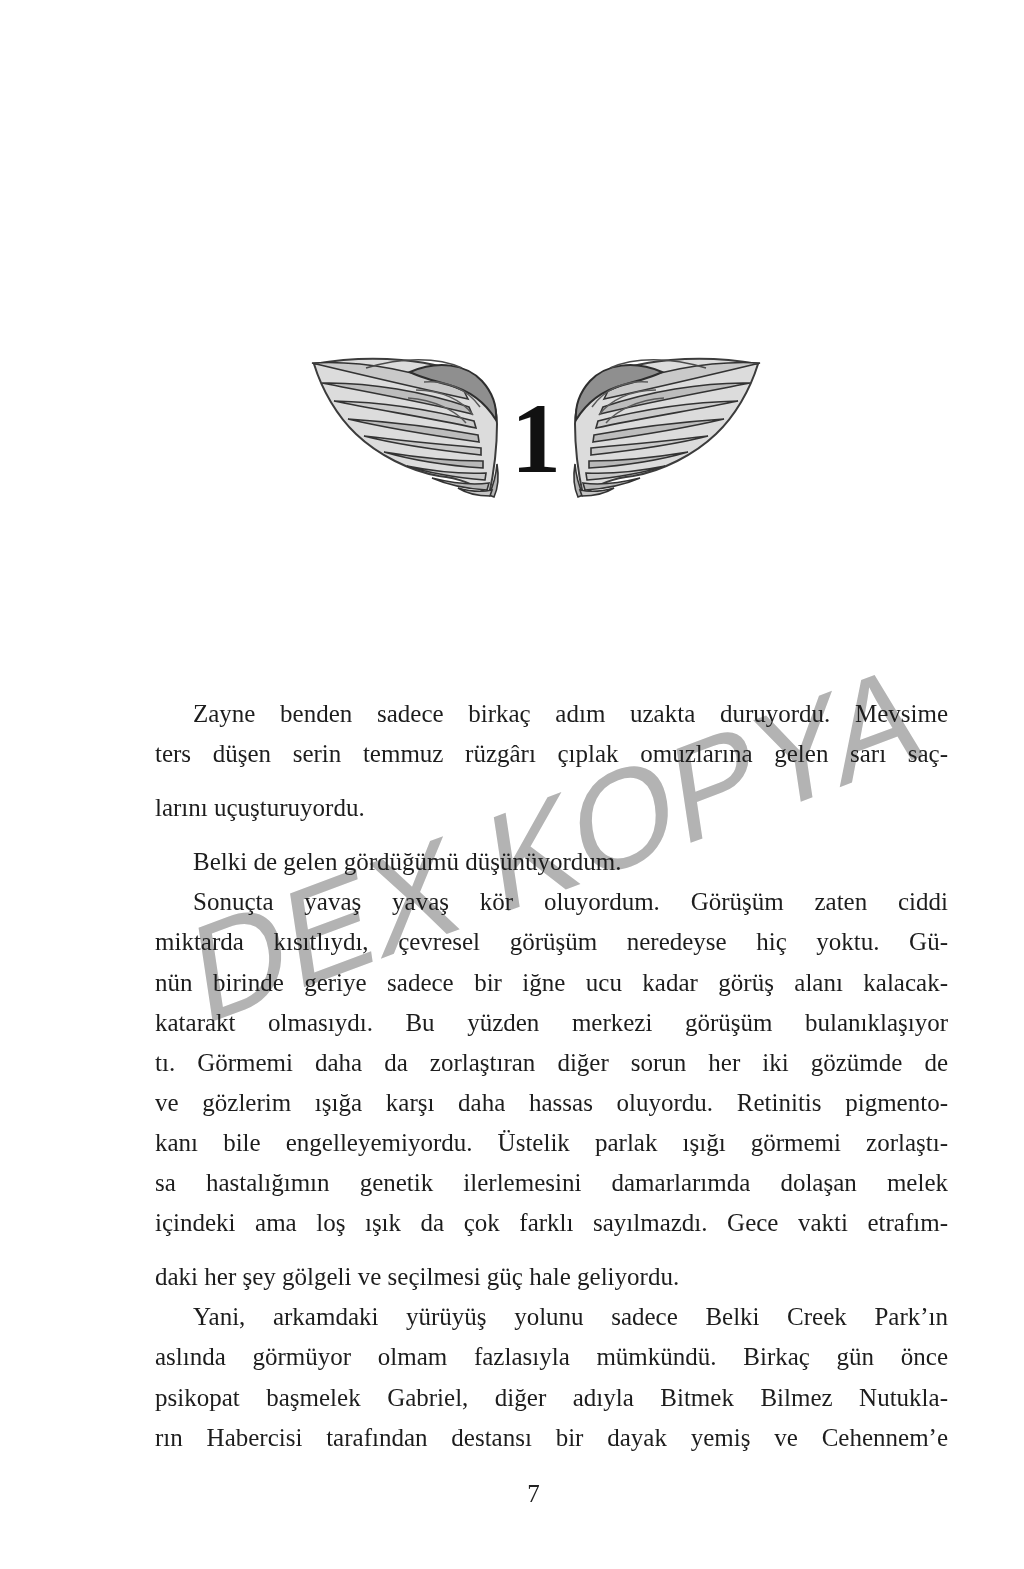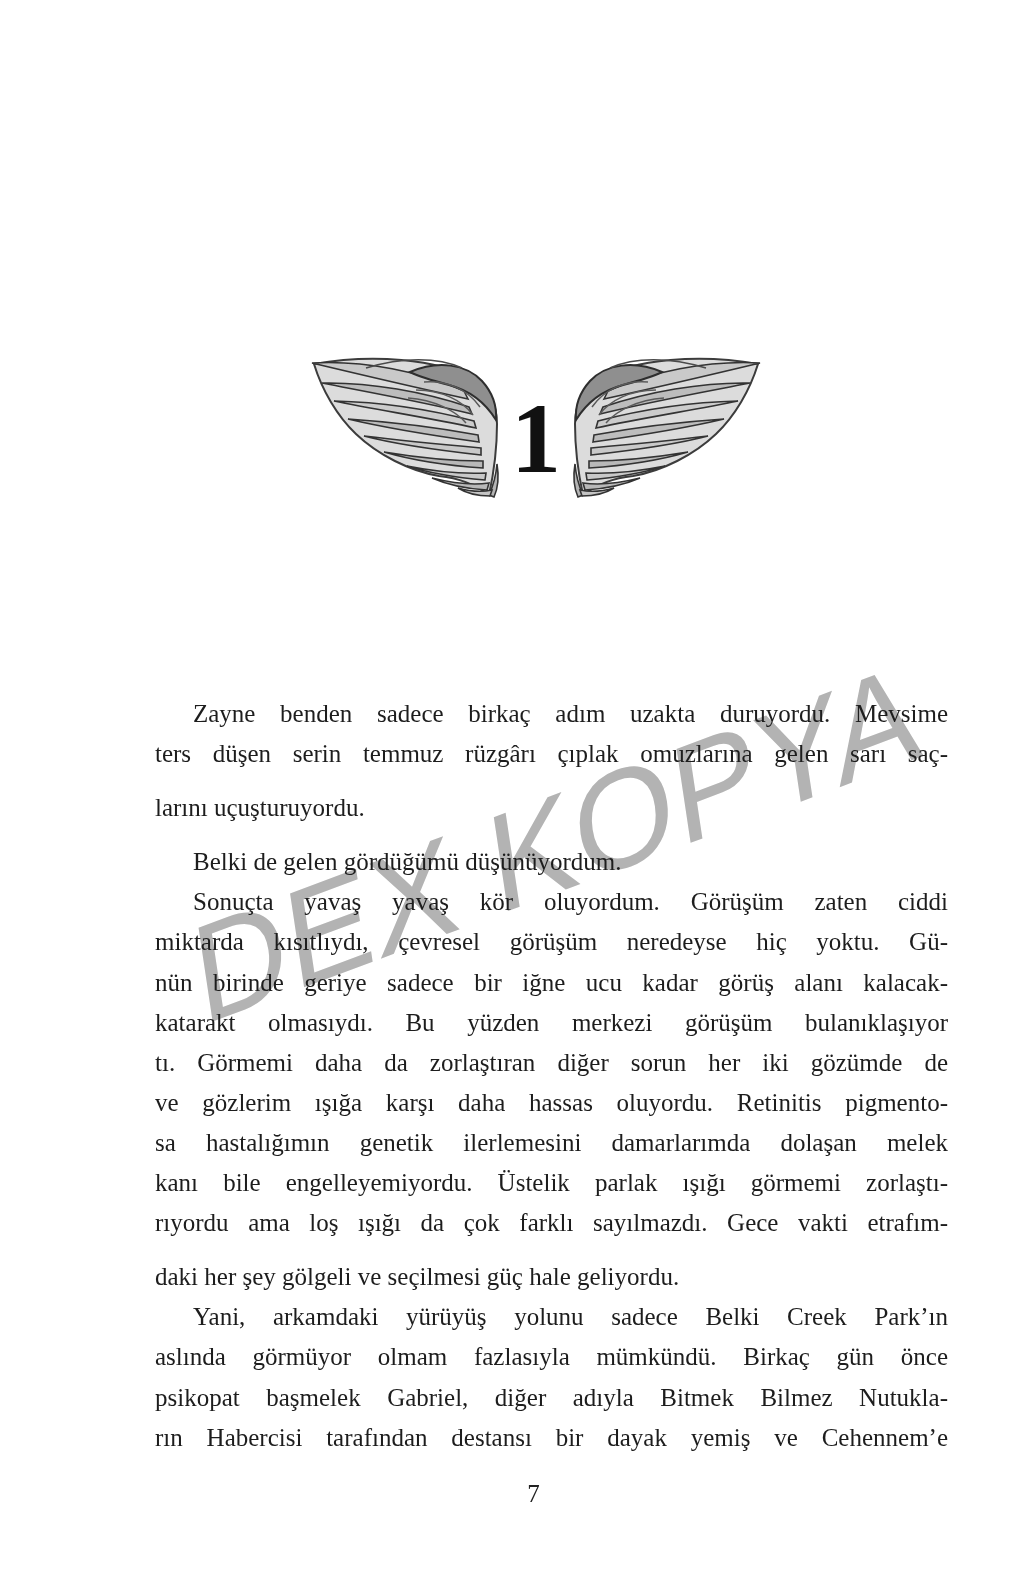--- a/index.html
+++ b/index.html
@@ -81,23 +81,23 @@
       <div>
         <div class="line indent para-end"><span>Belki de gelen gördüğümü </span><span class="em">düşünüyordum.</span></div>
       </div>
       <div>
         <div class="line indent"><span>Sonuçta yavaş yavaş kör oluyordum. Görüşüm zaten ciddi</span></div>
         <div class="line"><span>miktarda kısıtlıydı, çevresel görüşüm neredeyse hiç yoktu. Gü-</span></div>
         <div class="line"><span>nün birinde geriye sadece bir iğne ucu kadar görüş alanı kalacak-</span></div>
         <div class="line"><span>katarakt olmasıydı. Bu yüzden merkezi görüşüm bulanıklaşıyor</span></div>
         <div class="line"><span>tı. Görmemi daha da zorlaştıran diğer sorun her iki gözümde de</span></div>
         <div class="line"><span>ve gözlerim ışığa karşı daha hassas oluyordu. Retinitis pigmento-</span></div>
+        <div class="line"><span>kanı bile engelleyemiyordu. Üstelik parlak ışığı görmemi zorlaştı-</span></div>
         <div class="line"><span>sa hastalığımın genetik ilerlemesini damarlarımda dolaşan melek</span></div>
-        <div class="line"><span>kanı bile engelleyemiyordu. Üstelik parlak ışığı görmemi zorlaştı-</span></div>
-        <div class="line"><span>rıyordu ama loş ışığı da çok farklı sayılmazdı. Gece vakti etrafım-</span></div>
+        <div class="line"><span>içindeki ama loş ışık da çok farklı sayılmazdı. Gece vakti etrafım-</span></div>
         <div class="line para-end"><span>daki her şey gölgeli ve seçilmesi güç hale geliyordu.</span></div>
       </div>
       <div>
         <div class="line indent"><span>Yani, arkamdaki yürüyüş yolunu sadece Belki Creek Park’ın</span></div>
         <div class="line"><span>aslında görmüyor olmam fazlasıyla mümkündü. Birkaç gün önce</span></div>
         <div class="line"><span>psikopat başmelek Gabriel, diğer adıyla Bitmek Bilmez Nutukla-</span></div>
         <div class="line"><span>rın Habercisi tarafından destansı bir dayak yemiş ve Cehennem’e</span></div>
       </div>
     </main>
 

